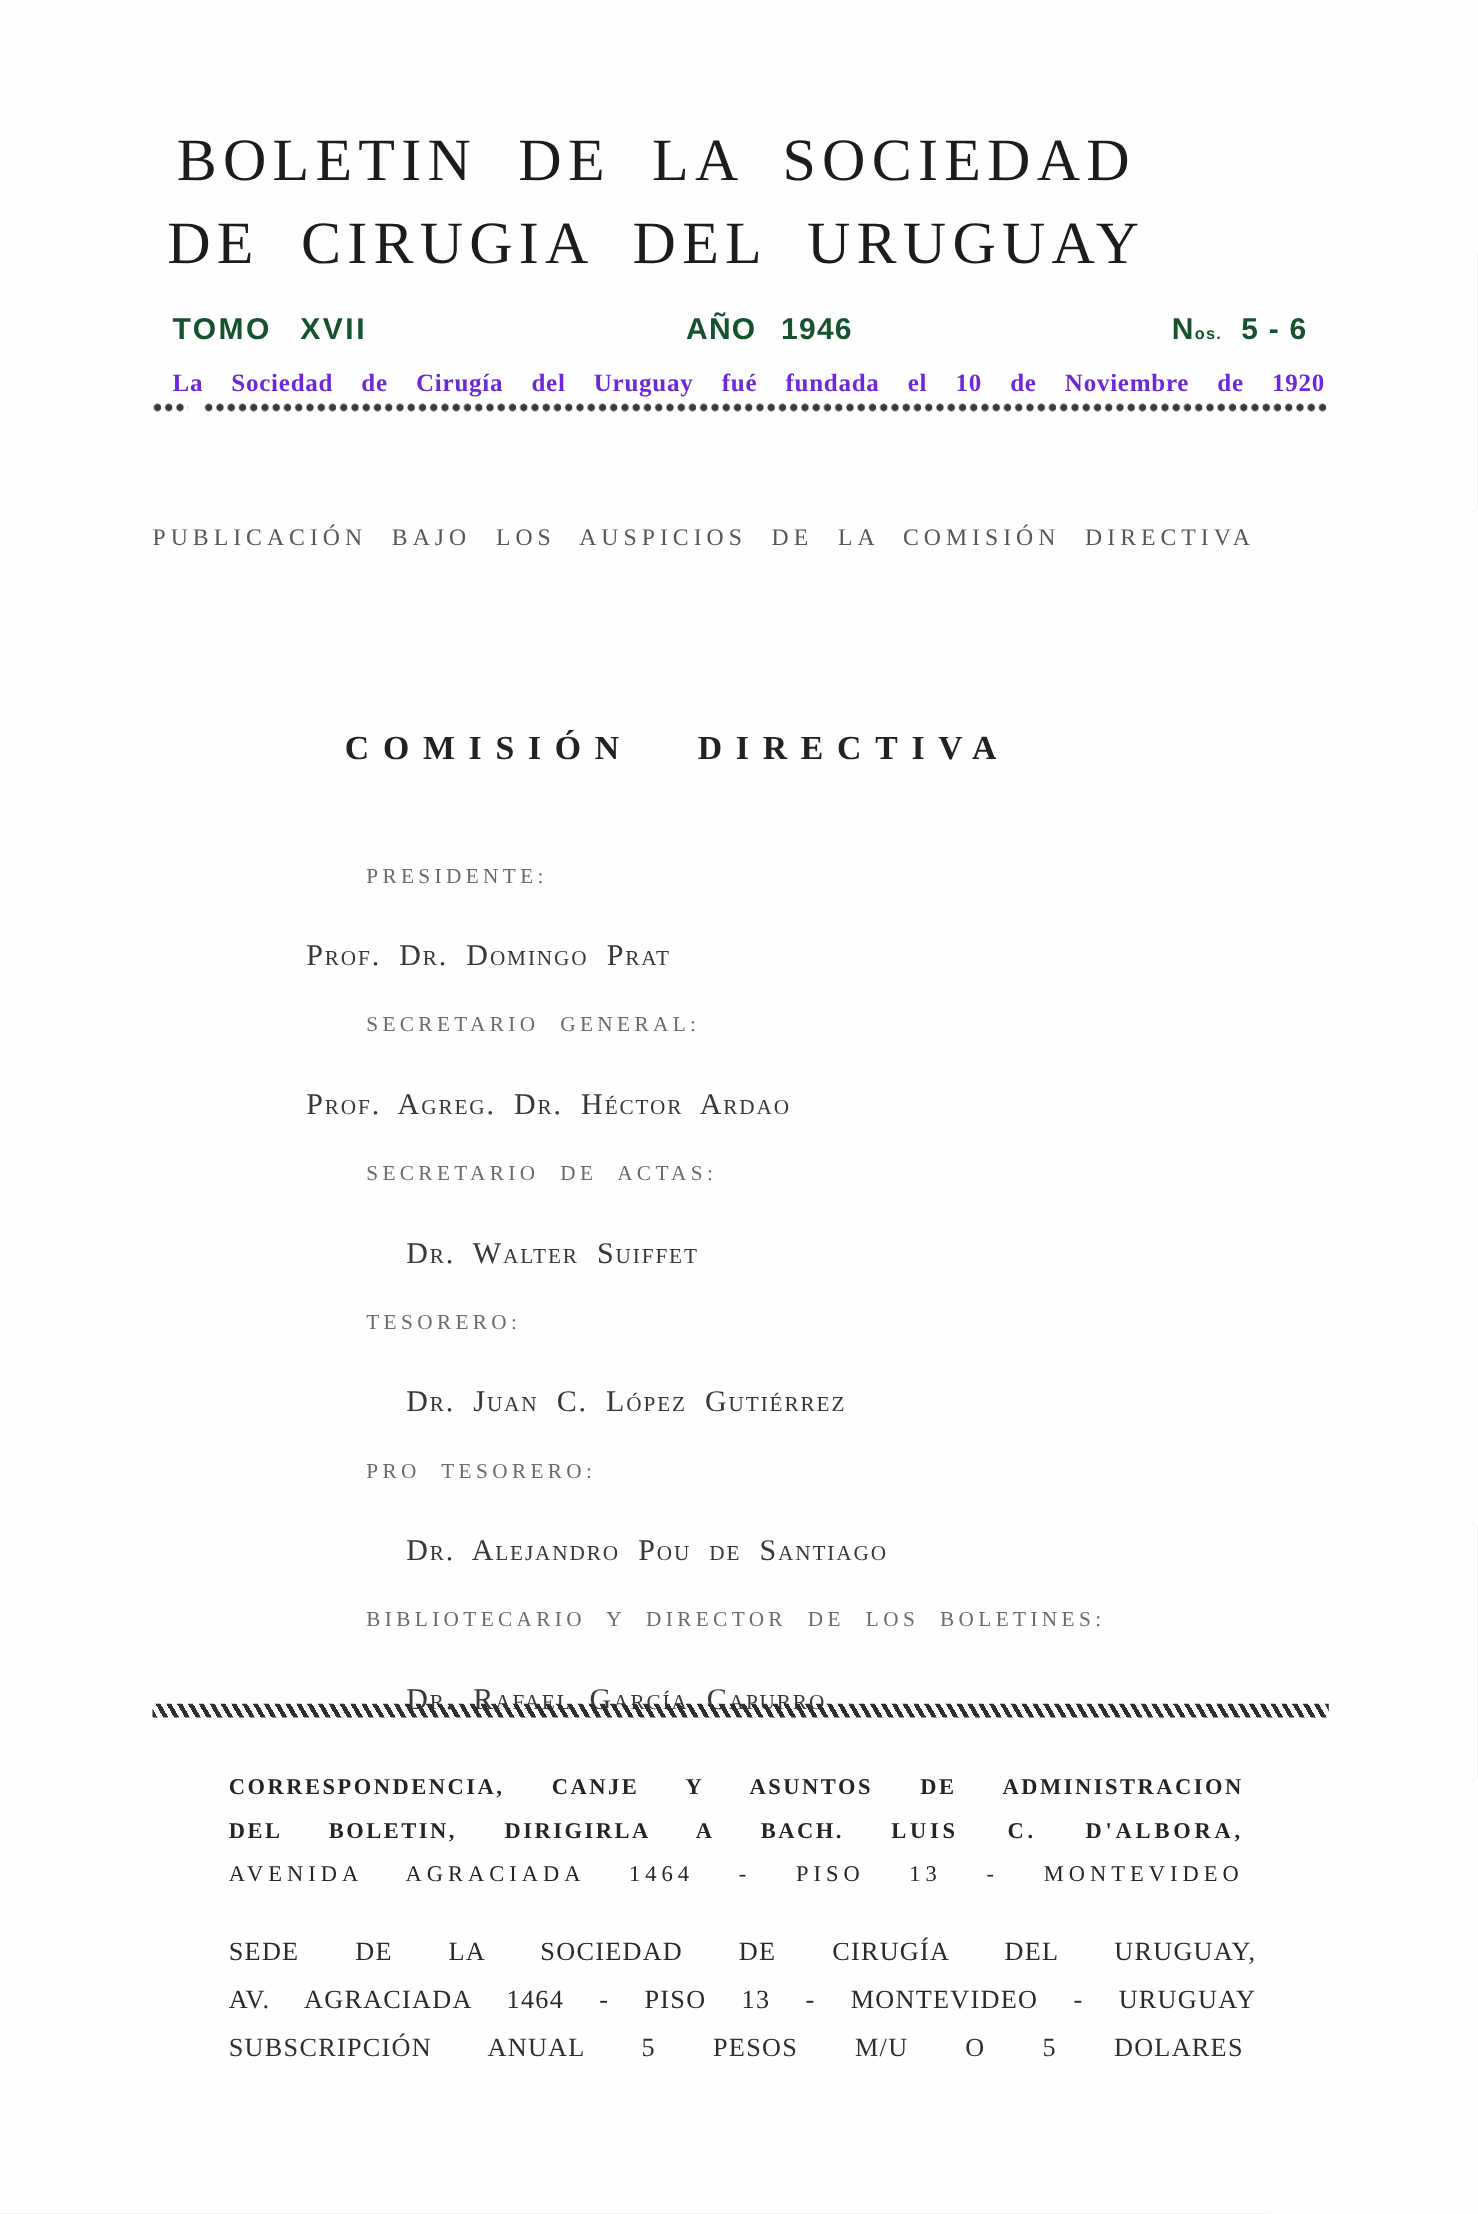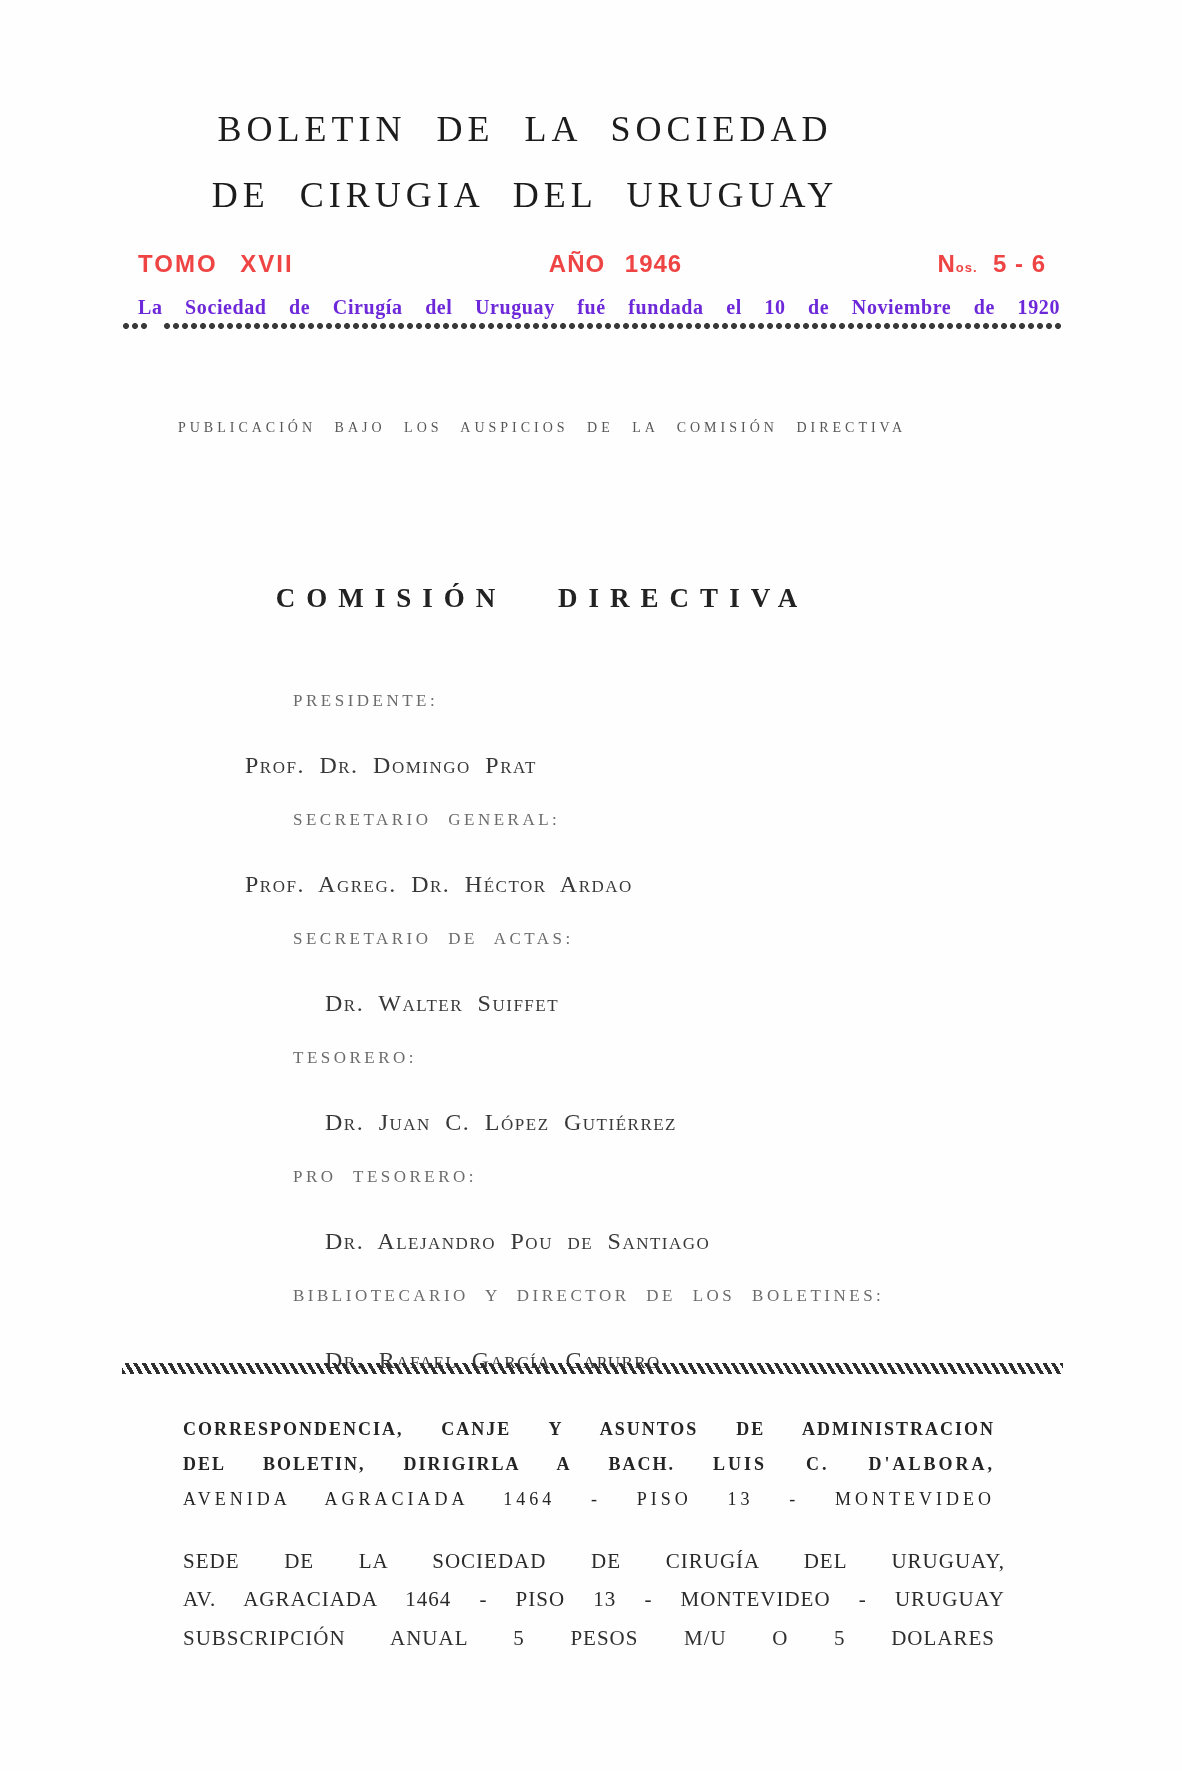--- a/index.html
+++ b/index.html
@@ -11,34 +11,34 @@
     font-family:"Liberation Serif", serif;
     color:#2b2b2b;
     overflow:hidden;
   }
   
   .masthead{
     position:absolute;left:130px;top:96px;width:790px;
     text-align:center;
   }
   .masthead .title-line{
-    font-size:36px;
+    font-size:48px;
     font-weight:400;
     color:#1c1c1c;
     letter-spacing:5px;
     word-spacing:16px;
     line-height:66px;
     white-space:nowrap;
   }
   
   .volume-row{
     position:absolute;left:138px;top:250px;width:908px;
     display:flex;align-items:baseline;justify-content:space-between;
     font-family:"Liberation Sans", sans-serif;
-    font-weight:700;font-size:24px;color:#ef4444;
+    font-weight:700;font-size:24px;color:#14532d;
   }
   .volume-row .tomo{letter-spacing:2px;word-spacing:14px;}
   .volume-row .ano{letter-spacing:1px;word-spacing:12px;}
   .volume-row .nos{letter-spacing:1px;}
   .nos-small{font-size:13px;vertical-align:baseline;}
   
   .founding{
     position:absolute;left:138px;top:296px;width:922px;
     font-size:20px;font-weight:700;color:#6d28d9;
     letter-spacing:0.6px;word-spacing:5px;
@@ -54,21 +54,21 @@
     height:8px;
     background-image:radial-gradient(circle at 4px 4px,#3a3a3a 2.7px,transparent 3.2px);
     background-size:9px 8px;background-repeat:repeat-x;
   }
   .bead-seg.short{width:28px;}
   .bead-seg.long{flex:1;}
   
   .publication{
     position:absolute;left:122px;top:420px;width:840px;
     text-align:center;
-    font-size:14px;color:#575757;
+    font-size:19px;color:#575757;
     letter-spacing:4px;word-spacing:11px;
     white-space:nowrap;
   }
   
   .comision-heading{
     position:absolute;left:122px;top:583px;width:840px;
     text-align:center;
     font-size:27px;font-weight:700;color:#222;
     letter-spacing:11px;word-spacing:34px;
     white-space:nowrap;

